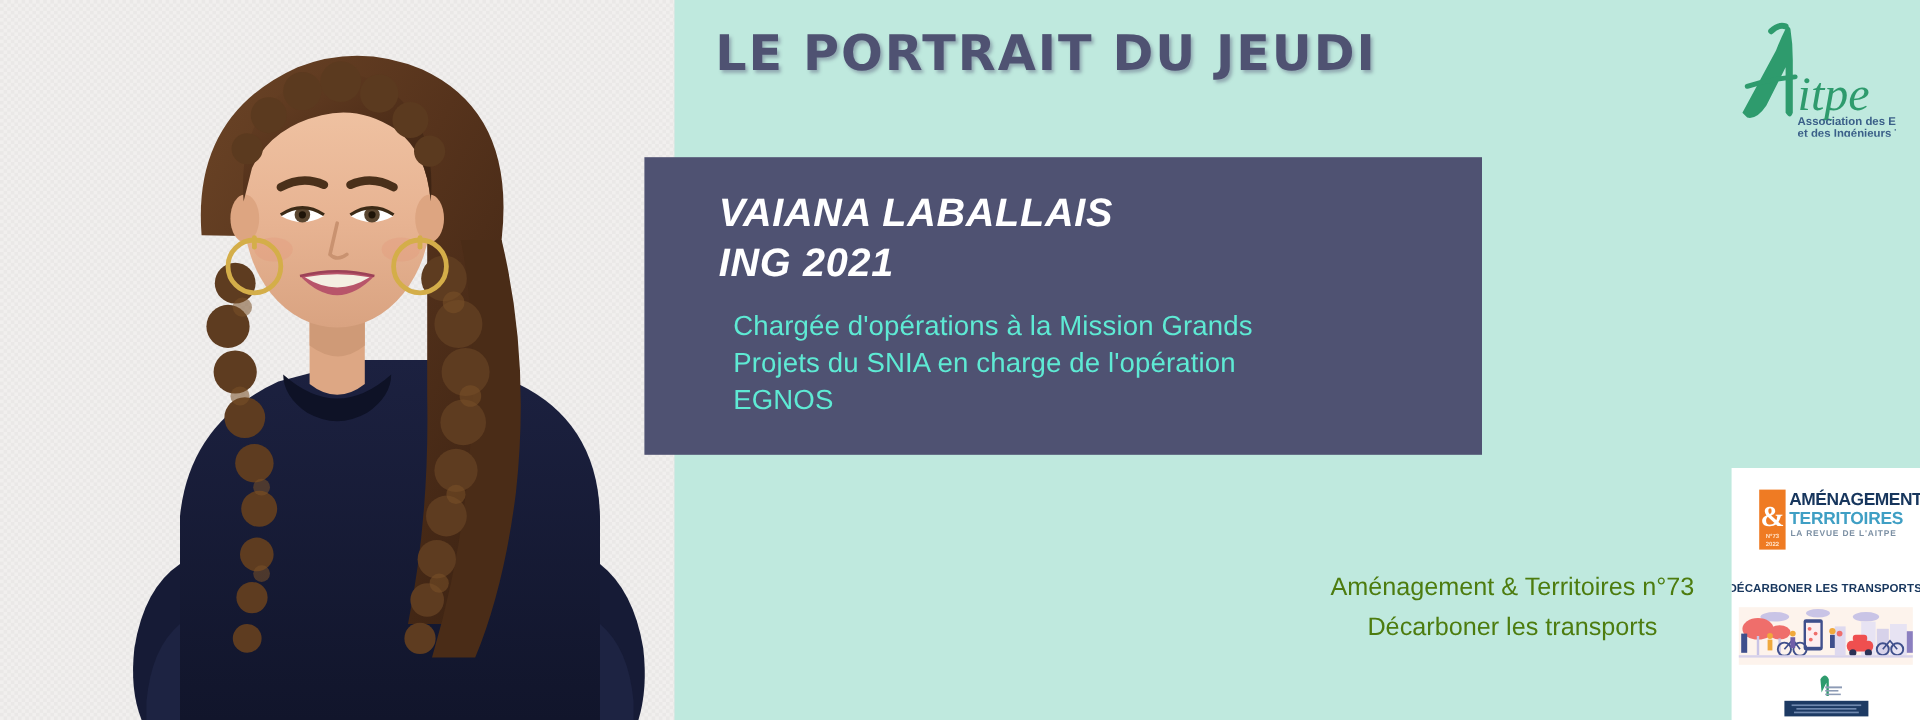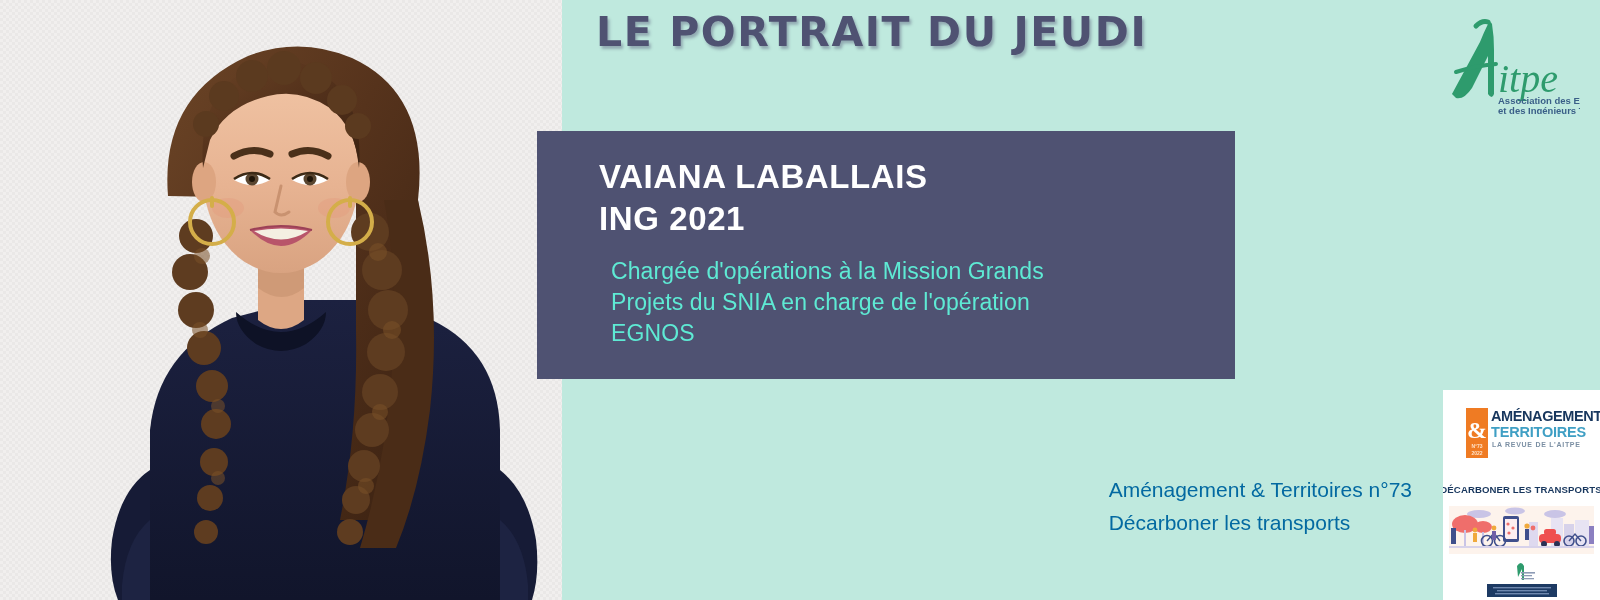--- a/index.html
+++ b/index.html
@@ -24,21 +24,21 @@
     height: 600px;
     overflow: hidden;
     background: #e8e7e5;
   }
   .photo-svg { display:block; width:562px; height:600px; }
 
   
   .header-title {
     position: absolute;
     left: 596px;
-    top: 8px;
+    top: 20px;
     font-size: 41px;
     font-weight: bold;
     letter-spacing: 1.6px;
     color: #4f5272;
     text-shadow: 2px 3px 3px rgba(90,95,125,0.45);
     white-space: nowrap;
     font-family: "DejaVu Sans", sans-serif;
   }
 
   
@@ -54,39 +54,40 @@
     padding: 25px 0 0 62px;
   }
   .person-name {
     color: #ffffff;
     font-size: 33px;
     font-weight: bold;
     letter-spacing: 0.6px;
     line-height: 1.27;
     white-space: pre-line;
     margin: 0;
+    font-style: italic;
   }
   .person-role {
     color: #5eead4;
     font-size: 23px;
     font-weight: normal;
     line-height: 1.36;
     letter-spacing: 0.1px;
     white-space: pre-line;
     margin: 16px 0 0 12px;
     max-width: 520px;
   }
 
   
   .caption {
     position: absolute;
     right: 188px;
     top: 474px;
-    text-align: left;
-    color: #0369a1;
+    text-align: center;
+    color: #4d7c0f;
     font-size: 21px;
     line-height: 1.55;
     white-space: pre-line;
   }
 
   
   .aitpe-logo {
     position: absolute;
     left: 1412px;
     top: 16px;

